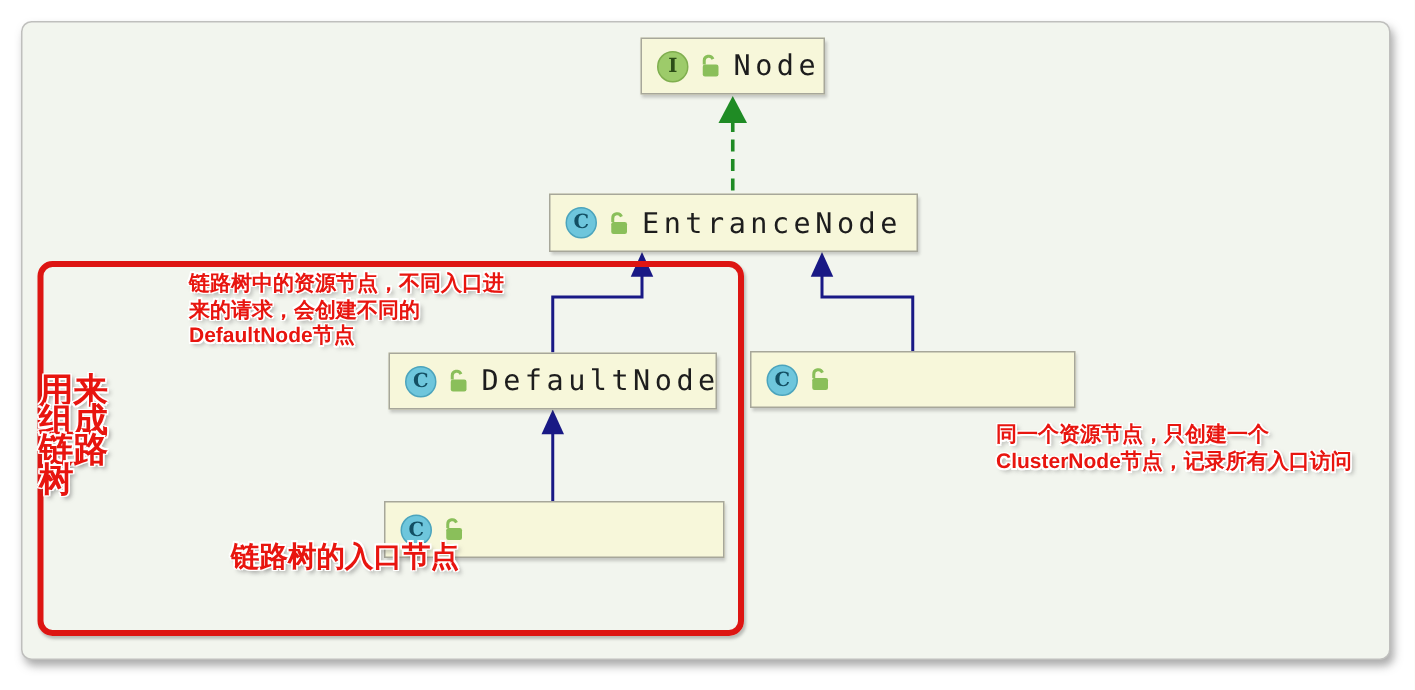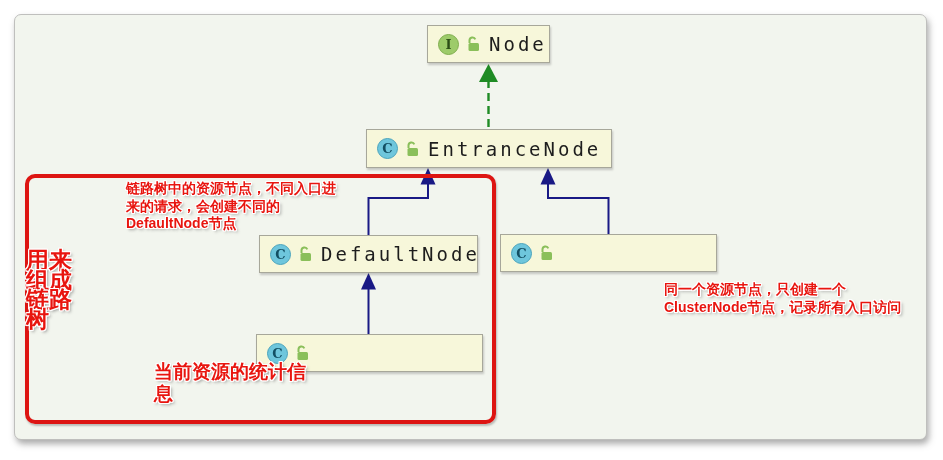--- a/index.html
+++ b/index.html
@@ -146,20 +146,20 @@
     <div>DefaultNode节点</div>
   </div>
 
   <div class="note" id="note-group">
     <div>用来</div>
     <div>组成</div>
     <div>链路</div>
     <div>树</div>
   </div>
 
-  <div class="note" id="note-entrance">当前资源的统计信息</div>
+  <div class="note" id="note-entrance">链路树的入口节点</div>
 
   <div class="note" id="note-cluster">
     <div>同一个资源节点，只创建一个</div>
     <div>ClusterNode节点，记录所有入口访问</div>
   </div>
 
 </div>
 
 </body></html>

